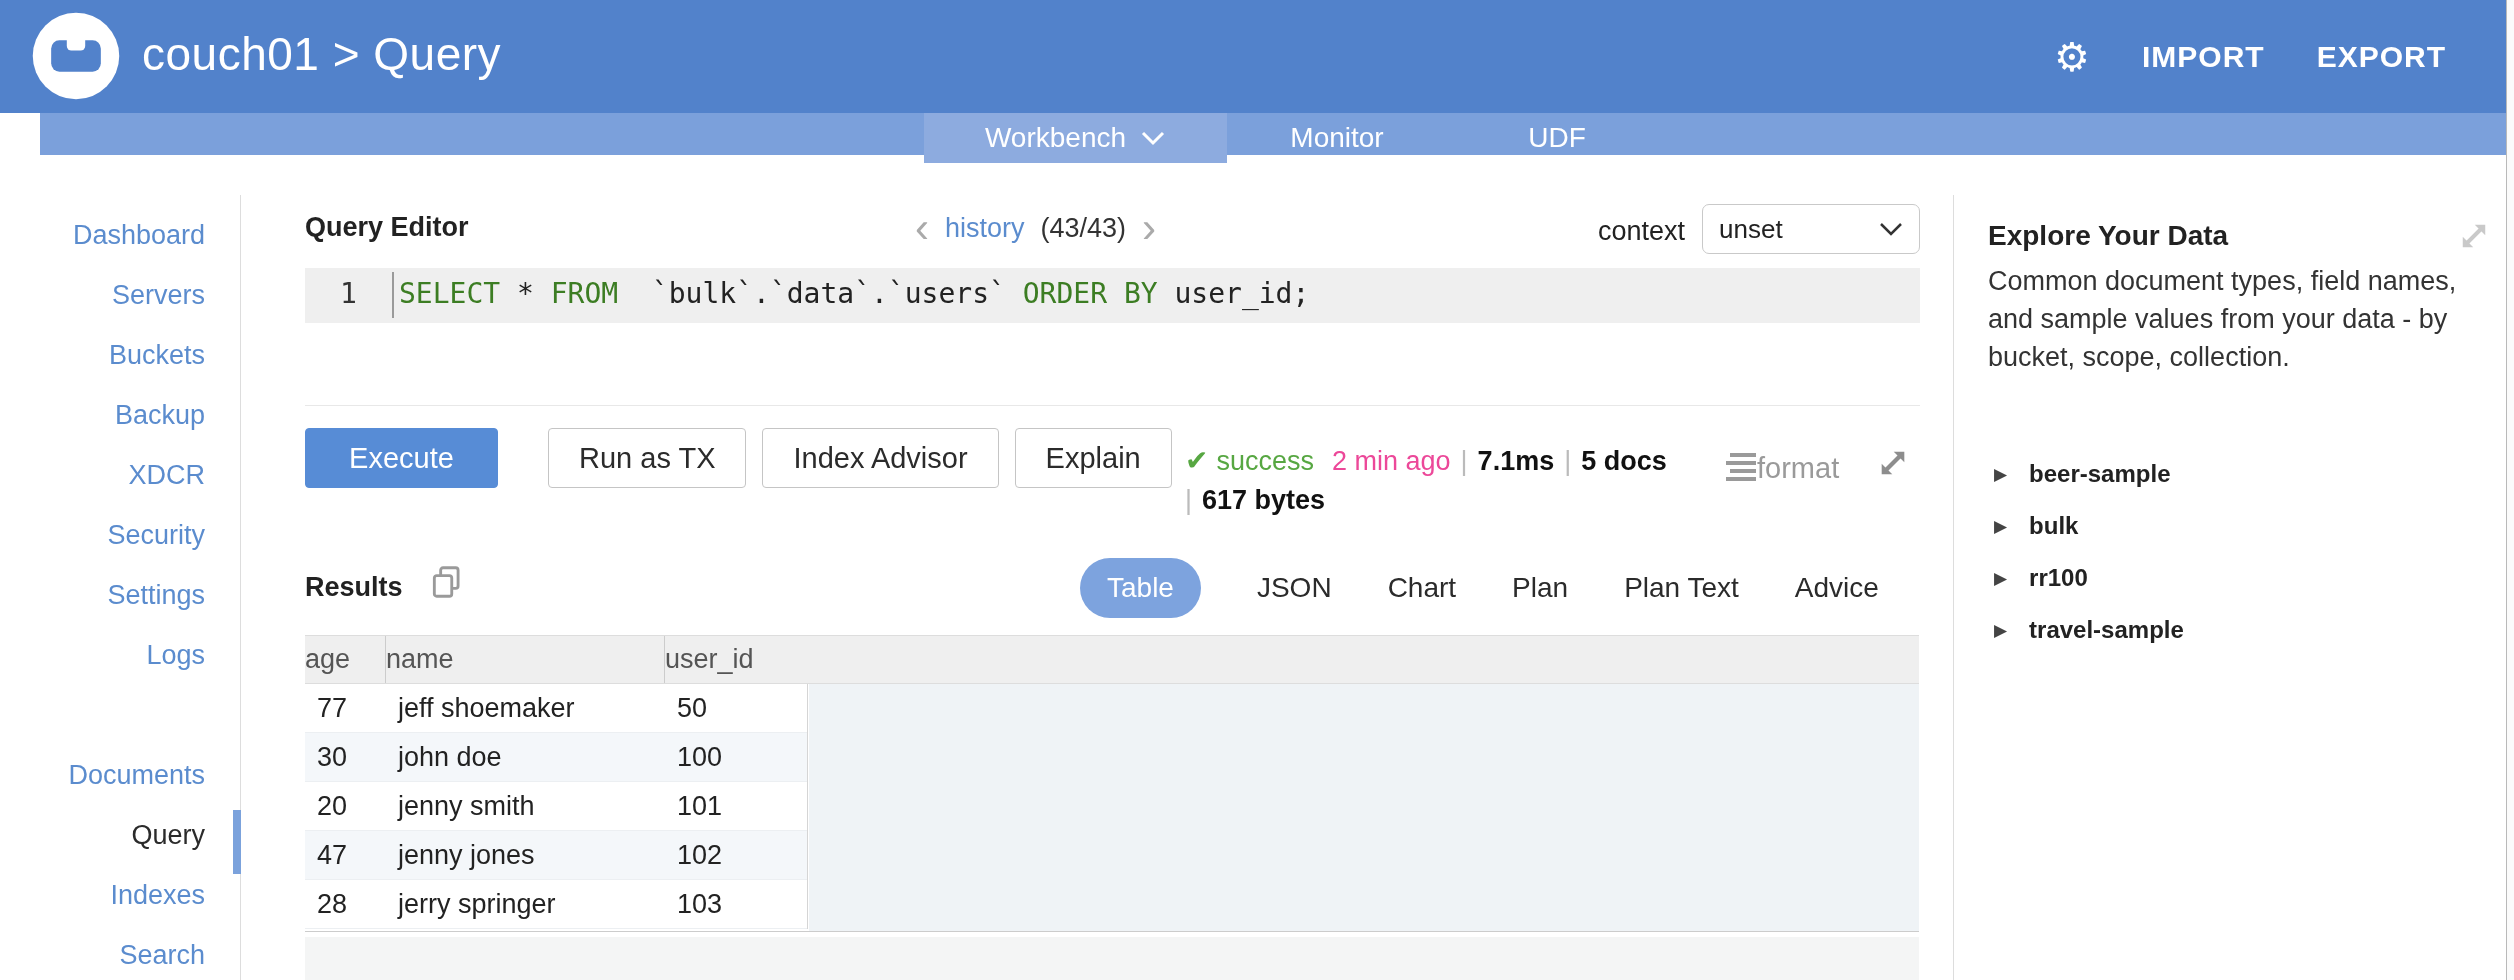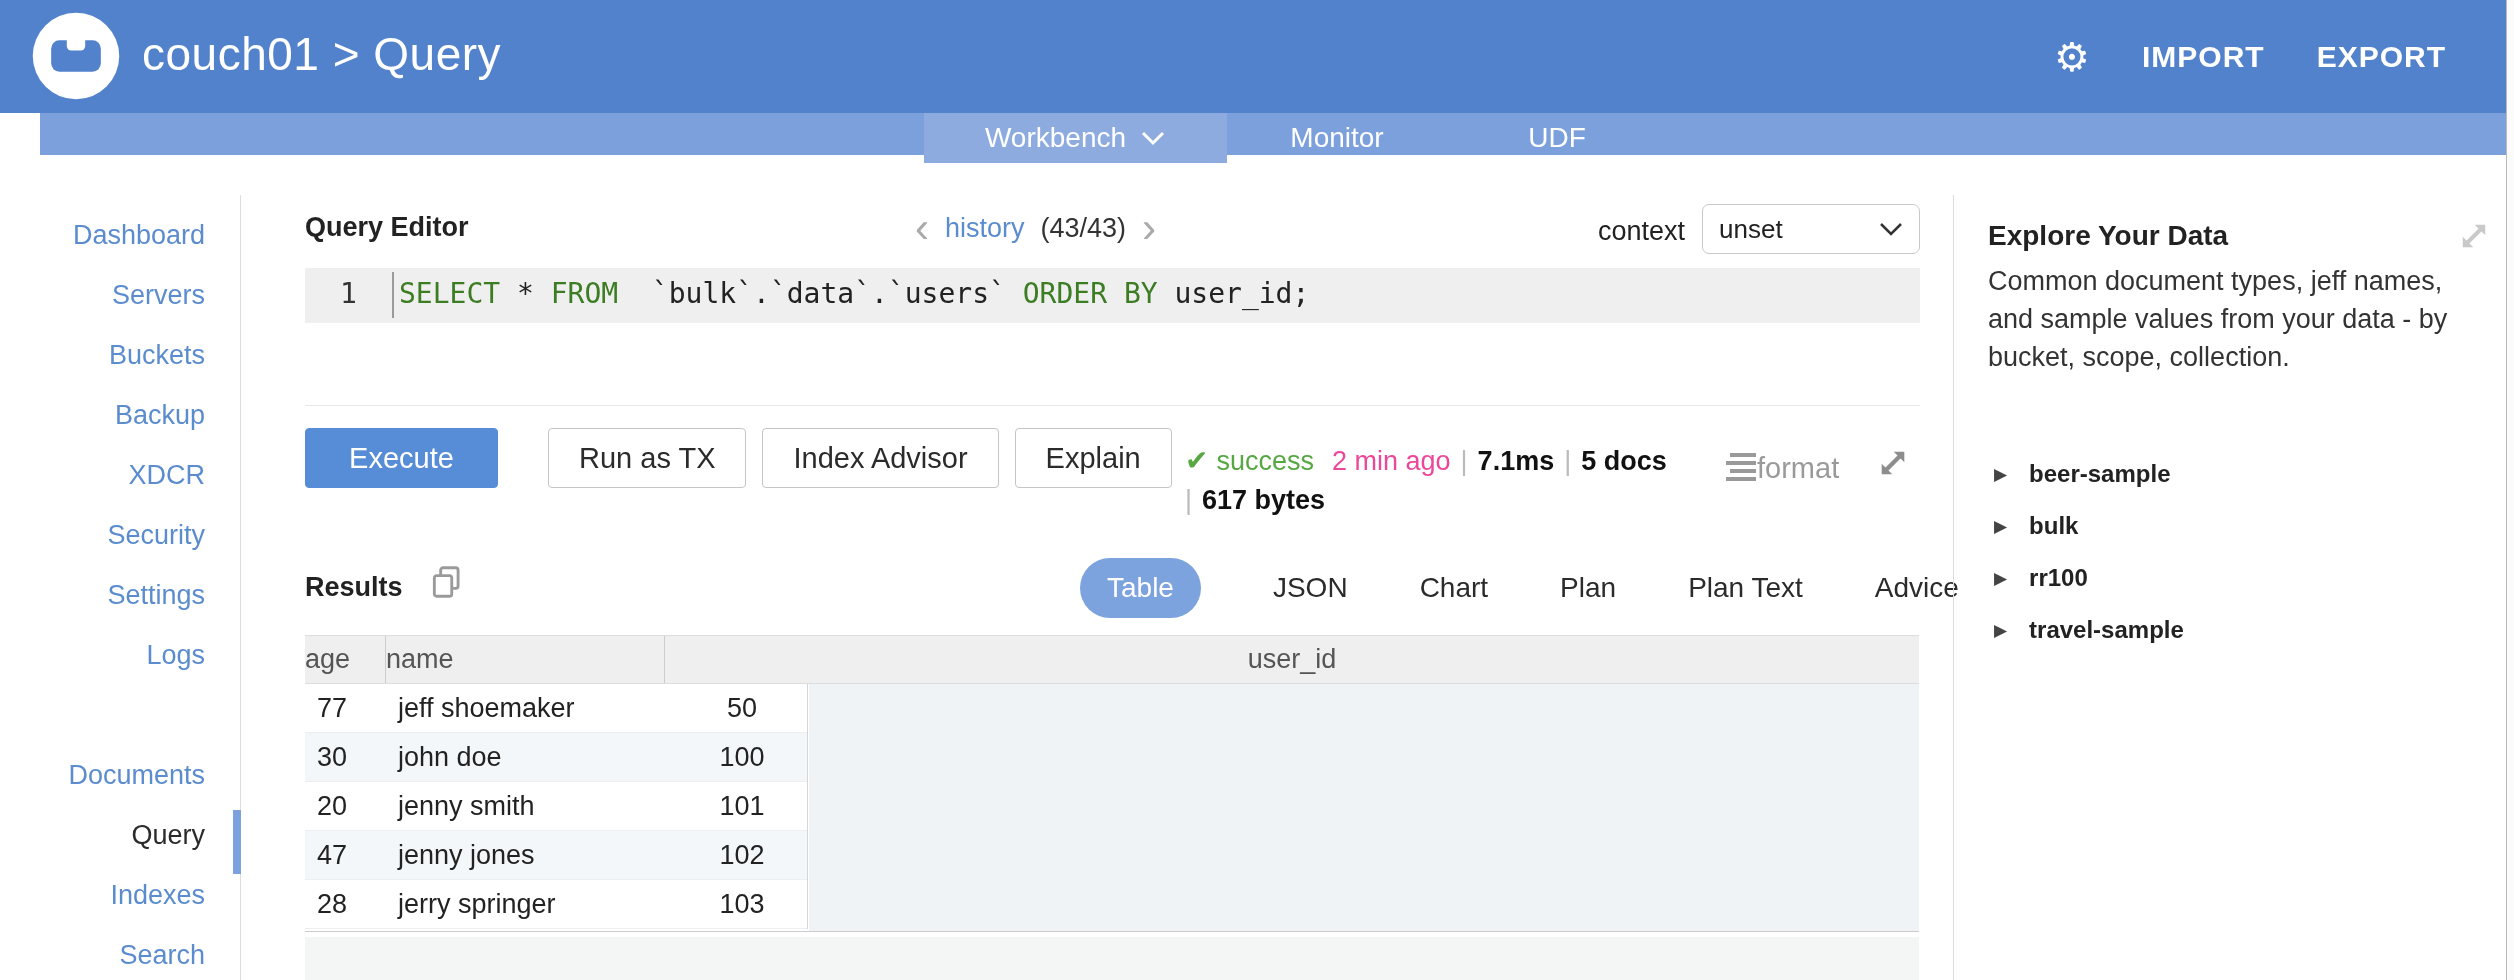--- a/index.html
+++ b/index.html
@@ -73,30 +73,30 @@
   .format-icon i:nth-child(1){ width:26px; margin-left:4px; }
   .format-icon i:nth-child(2){ width:30px; }
   .format-icon i:nth-child(3){ width:26px; margin-left:4px; }
   .format-icon i:nth-child(4){ width:30px; }
   .format-label { color:#9a9a9a; font-size:29px; }
   .expand-icon { position:absolute; cursor:pointer; }
 
   
   .results-title { position:absolute; left:305px; top:572px; font-size:27px; font-weight:700; color:#222; }
   .copy-icon { position:absolute; left:428px; top:563px; cursor:pointer; }
-  .rtabs { position:absolute; left:1080px; top:557px; height:62px; display:flex; align-items:center; gap:72px; }
+  .rtabs { position:absolute; left:1080px; top:557px; height:62px; display:flex; align-items:center; gap:56px; }
   .rtab { font-size:28px; color:#2b2b2b; cursor:pointer; }
   .rtab.pill { background:#7DA3DE; color:#fff; border-radius:31px; height:60px; display:flex; align-items:center; padding:0 27px; }
 
   .tbl-header { position:absolute; left:305px; top:635px; width:1614px; height:49px; background:#EFEFEF;
                 border-top:1px solid #ddd; border-bottom:1px solid #ddd; display:flex; font-size:27px; color:#555; }
   .tbl-header .c { line-height:47px; }
   .c-age { width:81px; border-right:1px solid #ccc; }
   .c-name { width:279px; border-right:1px solid #ccc; }
-  .c-uid { flex:1;text-align:center; }
+  .c-uid { flex:1; }
   .tbl-body { position:absolute; left:305px; top:684px; width:503px; border-right:1px solid #d5d5d5; }
   .trow { display:flex; height:49px; font-size:27px; color:#222; border-bottom:1px solid #ECEFF2; background:#fff; cursor:default; }
   .trow:nth-child(even) { background:#F4F7FA; }
   .trow .c { line-height:48px; padding-left:12px; }
   .trow .c-age, .trow .c-name { border-right:none; }
   .tbl-side { position:absolute; left:809px; top:684px; width:1110px; height:247px; background:#EFF3F6; }
   .tbl-bottom-line { position:absolute; left:305px; top:931px; width:1614px; height:1px; background:#ccc; }
   .results-bottom { position:absolute; left:305px; top:937px; width:1614px; height:43px; background:#F4F5F5; }
 
   
@@ -266,21 +266,21 @@
   <div class="tbl-bottom-line"></div>
   <div class="results-bottom"></div>
 
   <div class="explore-divider"></div>
   <div class="explore-title">Explore Your Data</div>
   <svg class="expand-icon" style="left:2456px; top:218px;" width="36" height="36" viewBox="0 0 24 24">
     <path d="M7 17 L17 7" stroke="#c9c9c9" stroke-width="2.6" fill="none"></path>
     <path d="M12.5 4.5 H19.5 V11.5 Z" fill="#c9c9c9"></path>
     <path d="M4.5 12.5 V19.5 H11.5 Z" fill="#c9c9c9"></path>
   </svg>
-  <div class="explore-desc">Common document types, jeff names, and sample values from your data - by bucket, scope, collection.</div>
+  <div class="explore-desc">Common document types, field names, and sample values from your data - by bucket, scope, collection.</div>
   <div class="bucket-list">
     <div class="bucket">
       <span class="tri">▶</span>
       <span class="bucket-label">beer-sample</span>
     </div>
     <div class="bucket">
       <span class="tri">▶</span>
       <span class="bucket-label">bulk</span>
     </div>
     <div class="bucket">

